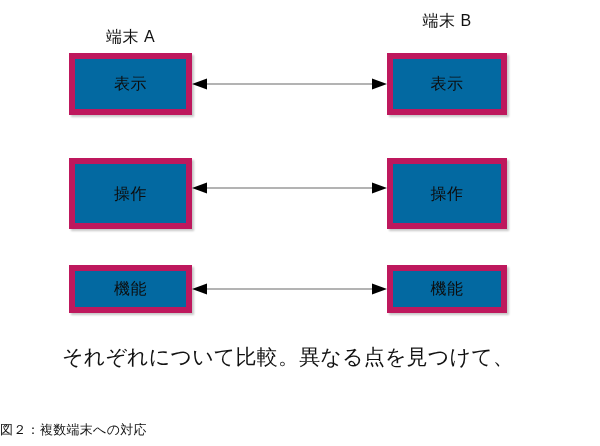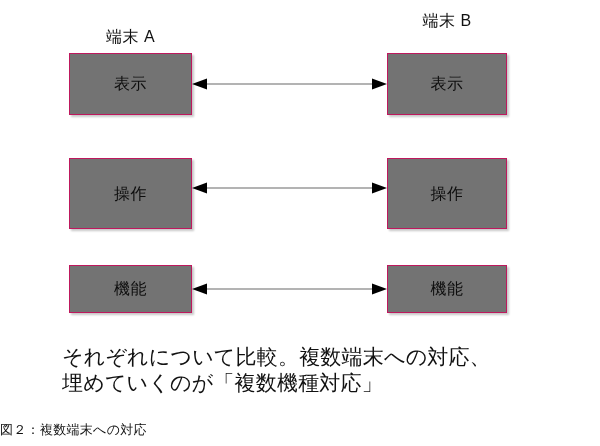--- a/index.html
+++ b/index.html
@@ -31,22 +31,22 @@
     white-space: nowrap;
     text-align: center;
     letter-spacing: 0.5px;
   }
   #header-a { left: 69px;  top: 11px; width: 123px; margin-top: 16px; }
   #header-b { left: 387px; top: 11px; width: 120px; }
 
   
   .node-box {
     position: absolute;
-    background: #737373;
-    border: 1px solid #be185d;
+    background: #0369a1;
+    border: 6px solid #be185d;
     box-sizing: border-box;
     box-shadow: 2px 2px 2px rgba(0,0,0,0.22);
     display: flex;
     align-items: center;
     justify-content: center;
   }
   .node-label {
     font-size: 16px;
     line-height: 18px;
     color: #0d0d0d;
@@ -143,19 +143,18 @@
       <line x1="14" y1="6" x2="181" y2="6" stroke="#9a9a9a" stroke-width="1.4"></line>
       <polygon points="0,6 15,0.5 15,11.5" fill="#000000"></polygon>
       <polygon points="195,6 180,0.5 180,11.5" fill="#000000"></polygon>
     </svg>
   </div>
   <div class="node-box box-right row-3">
     <span class="node-label">機能</span>
   </div>
 
   <div id="body-caption">
-    <span class="line">それぞれについて比較。複数端末への対応、</span>
-    <span class="line">埋めていくのが「複数機種対応」</span>
+    <span class="line">それぞれについて比較。異なる点を見つけて、</span>
   </div>
 
   <div id="figure-caption">図２：複数端末への対応</div>
 
 </div>
 
 </body></html>

